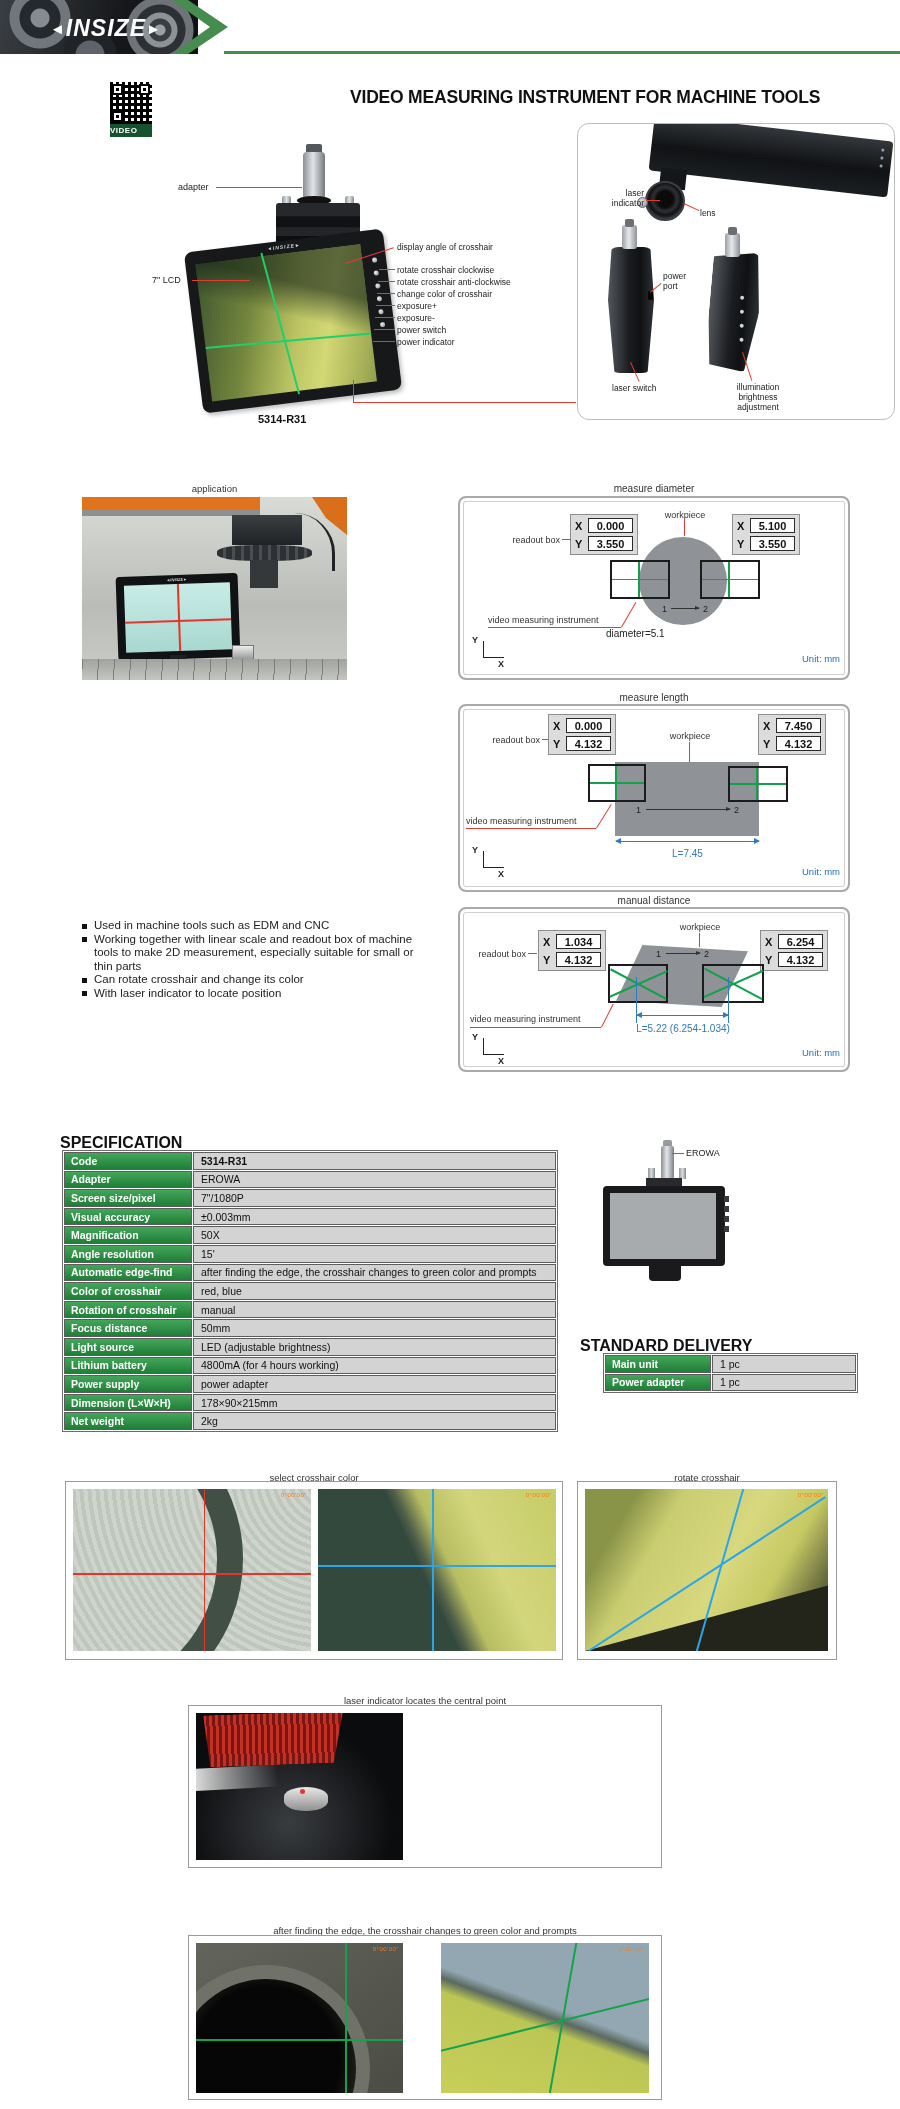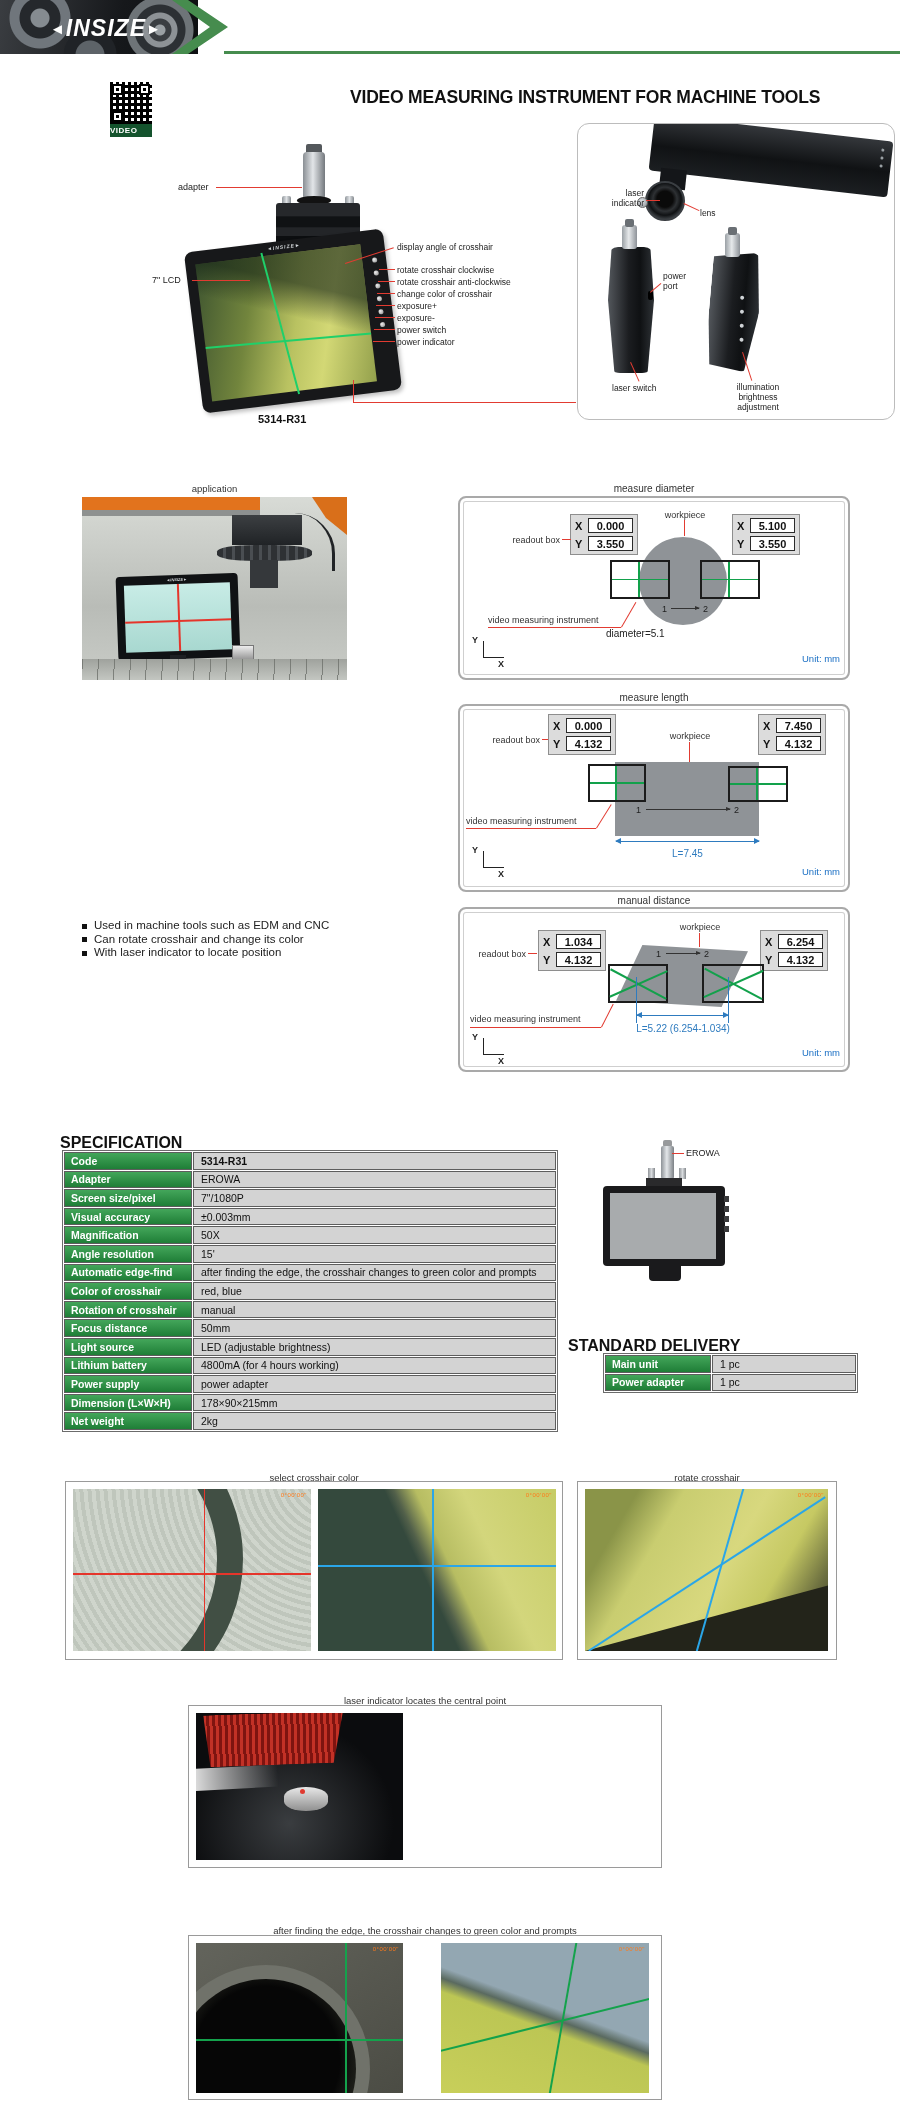--- a/index.html
+++ b/index.html
@@ -394,20 +394,21 @@
     <span class="ly">Y</span>
       <span class="vl"></span>
       <span class="hl"></span>
       <span class="lx">X</span>
   </div>
   <div class="unit" style="left:280px;top:138px;width:100px;">Unit: mm</div>
 </div>
 
 <ul class="features">
   <li>Used in machine tools such as EDM and CNC</li>
+  <li>Working together with linear scale and readout box of machine tools to make 2D measurement, especially suitable for small or thin parts</li>
   <li>Can rotate crosshair and change its color</li>
   <li>With laser indicator to locate position</li>
 </ul>
 
 <div class="sec-heading" style="left:60px;top:1134px;">SPECIFICATION</div>
 <div class="gtable" style="left:62px;top:1150px;width:496px;grid-template-columns:128px 1fr;">
   <div class="lab">Code</div>
     <div class="val b">5314-R31</div>
   <div class="lab">Adapter</div>
     <div class="val">EROWA</div>
@@ -448,21 +449,21 @@
 <div class="small-lbl" style="left:686px;top:1148px;font-size:9px;">EROWA</div>
 <div class="er-mon">
   <div class="scr"></div>
 </div>
 <div class="er-notch" style="left:724px;top:1196px;"></div>
 <div class="er-notch" style="left:724px;top:1206px;"></div>
 <div class="er-notch" style="left:724px;top:1216px;"></div>
 <div class="er-notch" style="left:724px;top:1226px;"></div>
 <div class="er-stand"></div>
 
-<div class="sec-heading" style="left:568px;top:1337px;text-align:right;">STANDARD DELIVERY</div>
+<div class="sec-heading" style="left:580px;top:1337px;text-align:right;">STANDARD DELIVERY</div>
 <div class="gtable" style="left:603px;top:1353px;width:255px;grid-template-columns:106px 1fr;">
   <div class="lab">Main unit</div>
     <div class="val">1 pc</div>
   <div class="lab">Power adapter</div>
     <div class="val">1 pc</div>
 </div>
 
 <div class="gal-title" style="left:65px;top:1472px;width:498px;">select crosshair color</div>
 <div class="gal-box" style="left:65px;top:1481px;width:498px;height:179px;">
   <div class="photo" style="left:7px;top:7px;width:238px;height:162px;background:repeating-radial-gradient(circle at 110% -10%,#cfd5cc 0 4px,#bfc6bc 4px 8px);">

